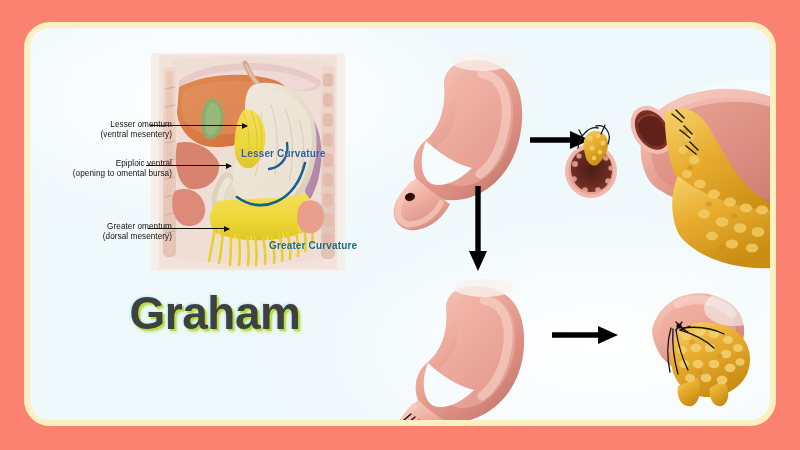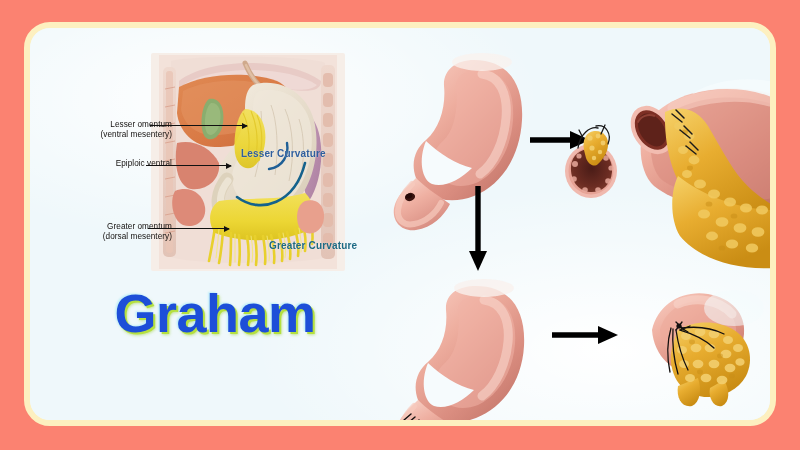--- a/index.html
+++ b/index.html
@@ -98,23 +98,23 @@
   .curv-greater { left: 196px; top: 212px; color: #1c6a84; }
 
   
   .title {
     position: absolute;
     left: 30px;
     top: 258px;
     width: 310px;
     text-align: center;
     font-weight: bold;
-    font-size: 54px;
+    font-size: 46px;
     line-height: 55px;
-    color: #1d4ed8;
+    color: #404040;
     letter-spacing: -0.5px;
     text-shadow:
       2px 2px 0 #b5e03f,
       -1.5px -1.5px 2px #bfeef7,
       2.5px 2.5px 3px rgba(160, 210, 60, 0.55);
   }
   .title .t2 { display: block; }
 
   
   .panel {
@@ -291,20 +291,21 @@
     </div>
 
     <div class="label lbl-lesser">
       <span>Lesser omentum</span>
       <span class="l2">(ventral mesentery)</span>
     </div>
     <div class="leader leader-lesser"></div>
 
     <div class="label lbl-epiploic">
       <span>Epiploic ventral</span>
+      <span class="l2">(opening to omental bursa)</span>
     </div>
     <div class="leader leader-epiploic"></div>
 
     <div class="label lbl-greater">
       <span>Greater omentum</span>
       <span class="l2">(dorsal mesentery)</span>
     </div>
     <div class="leader leader-greater"></div>
 
     <div class="curv-label curv-lesser">Lesser Curvature</div>

